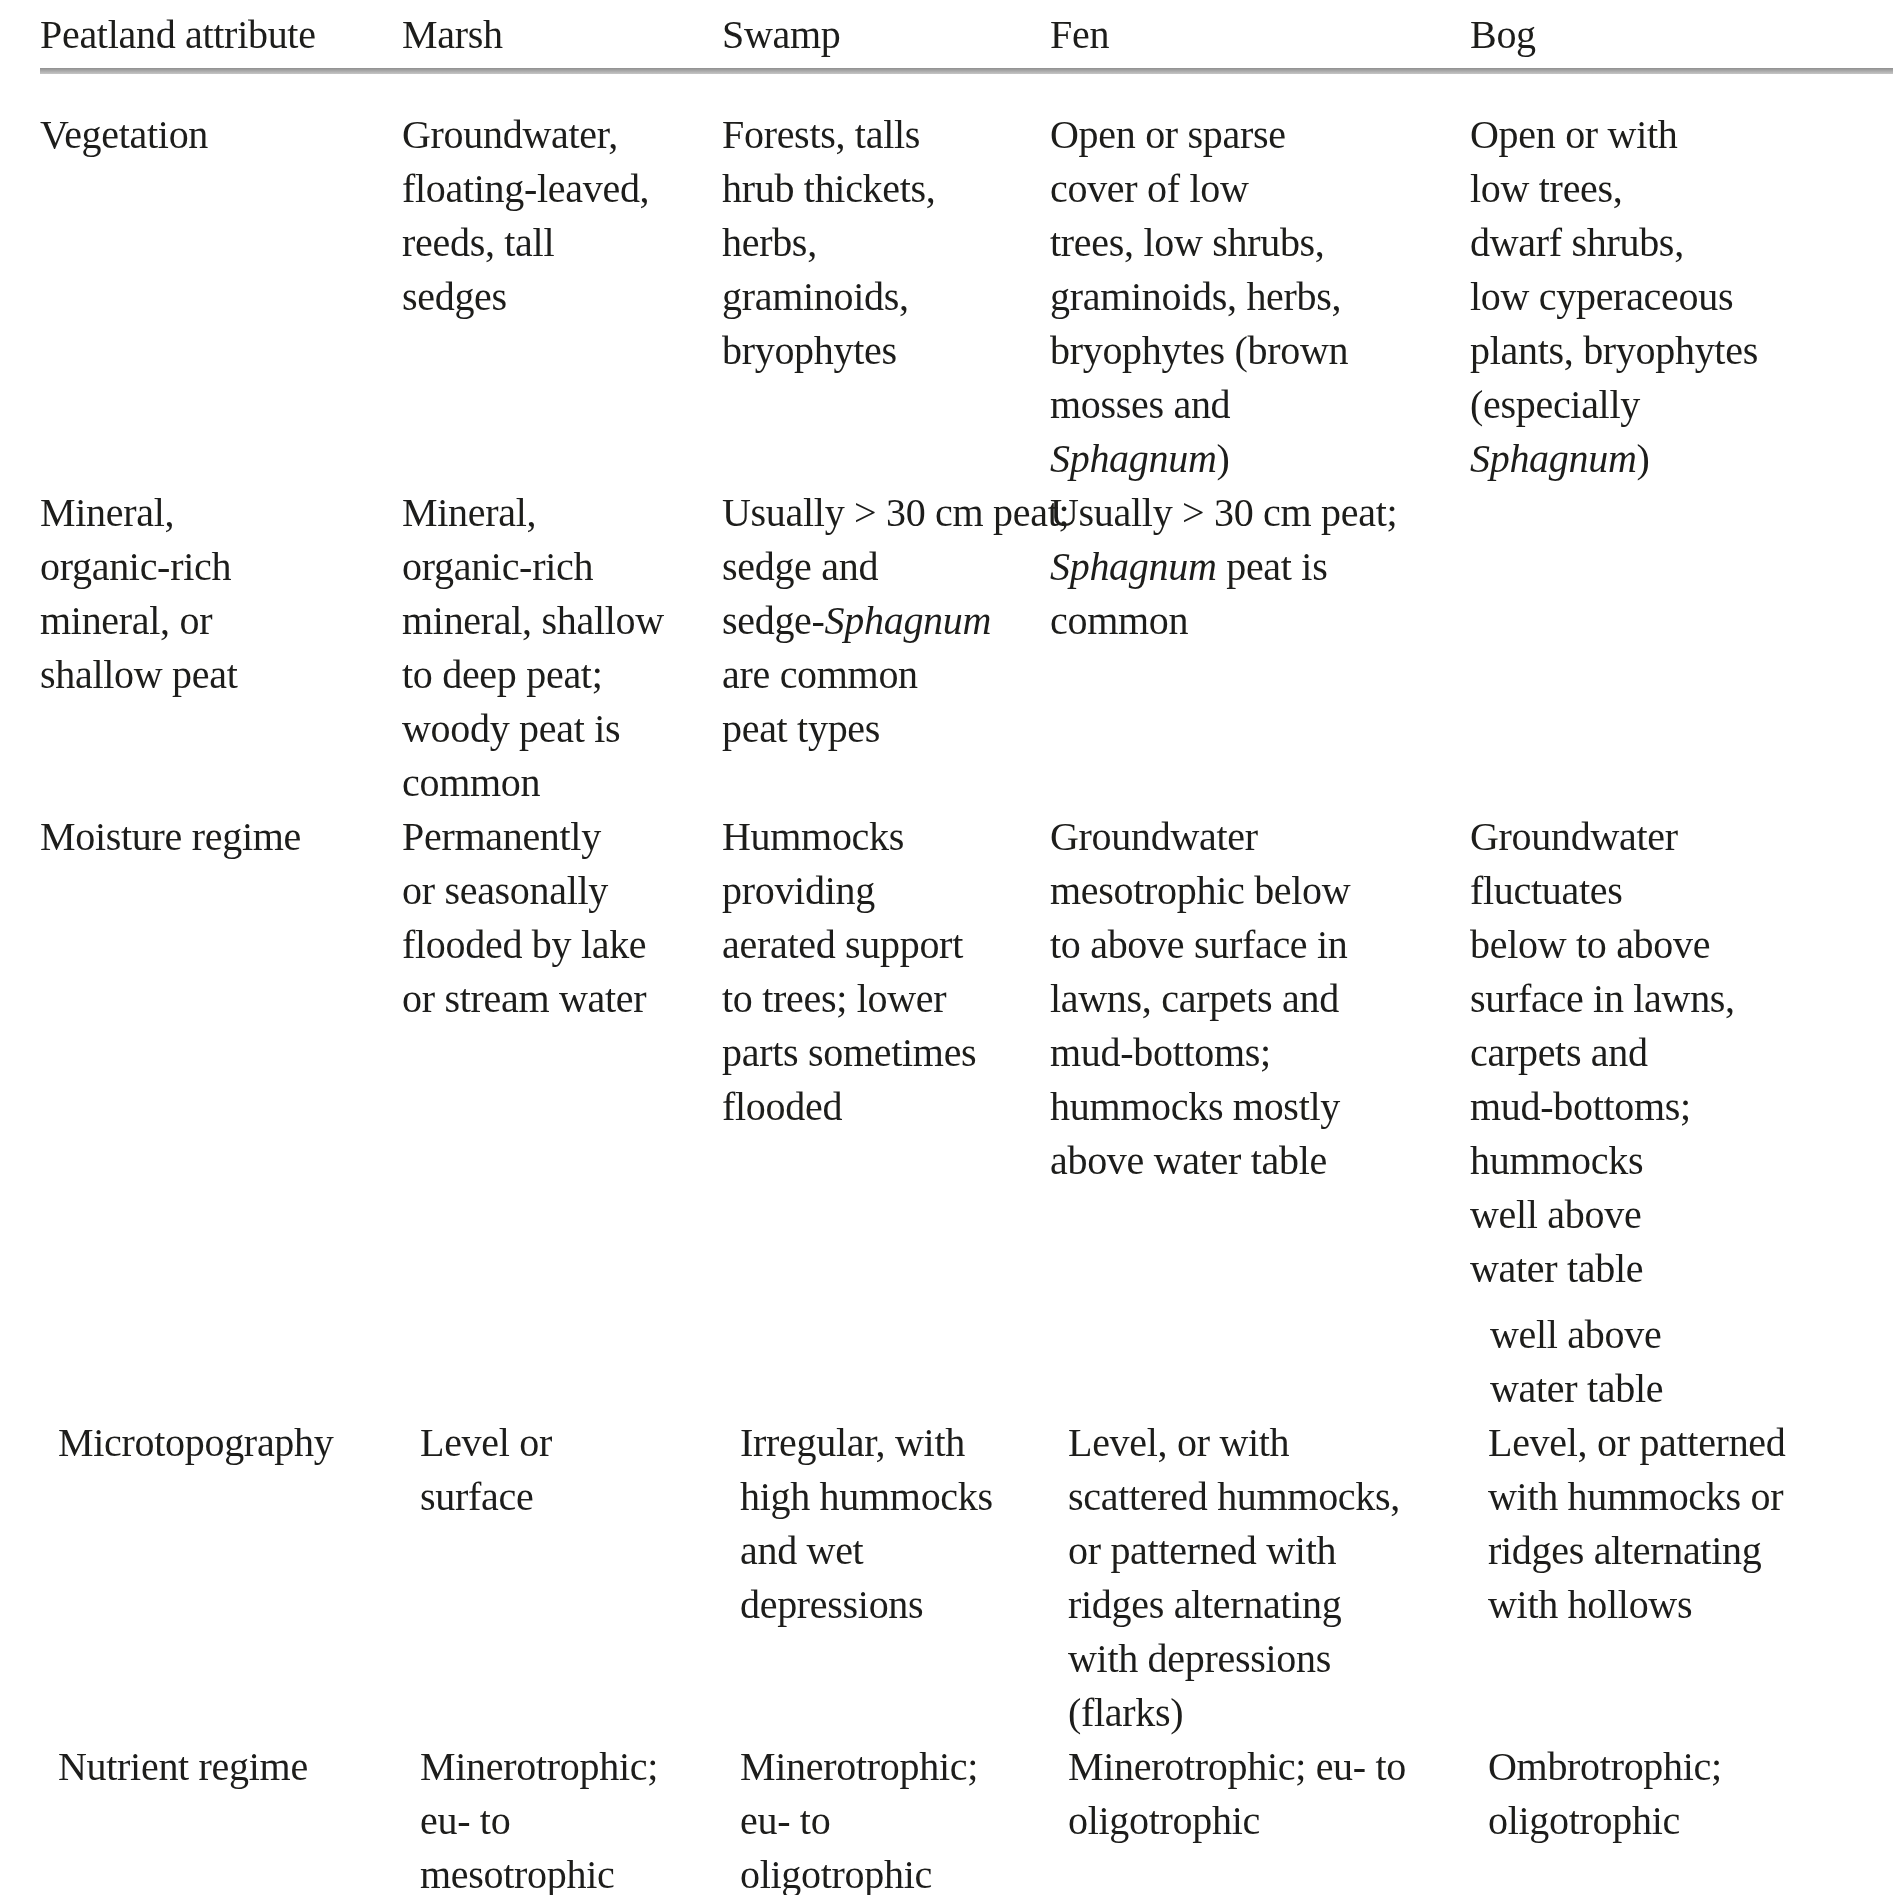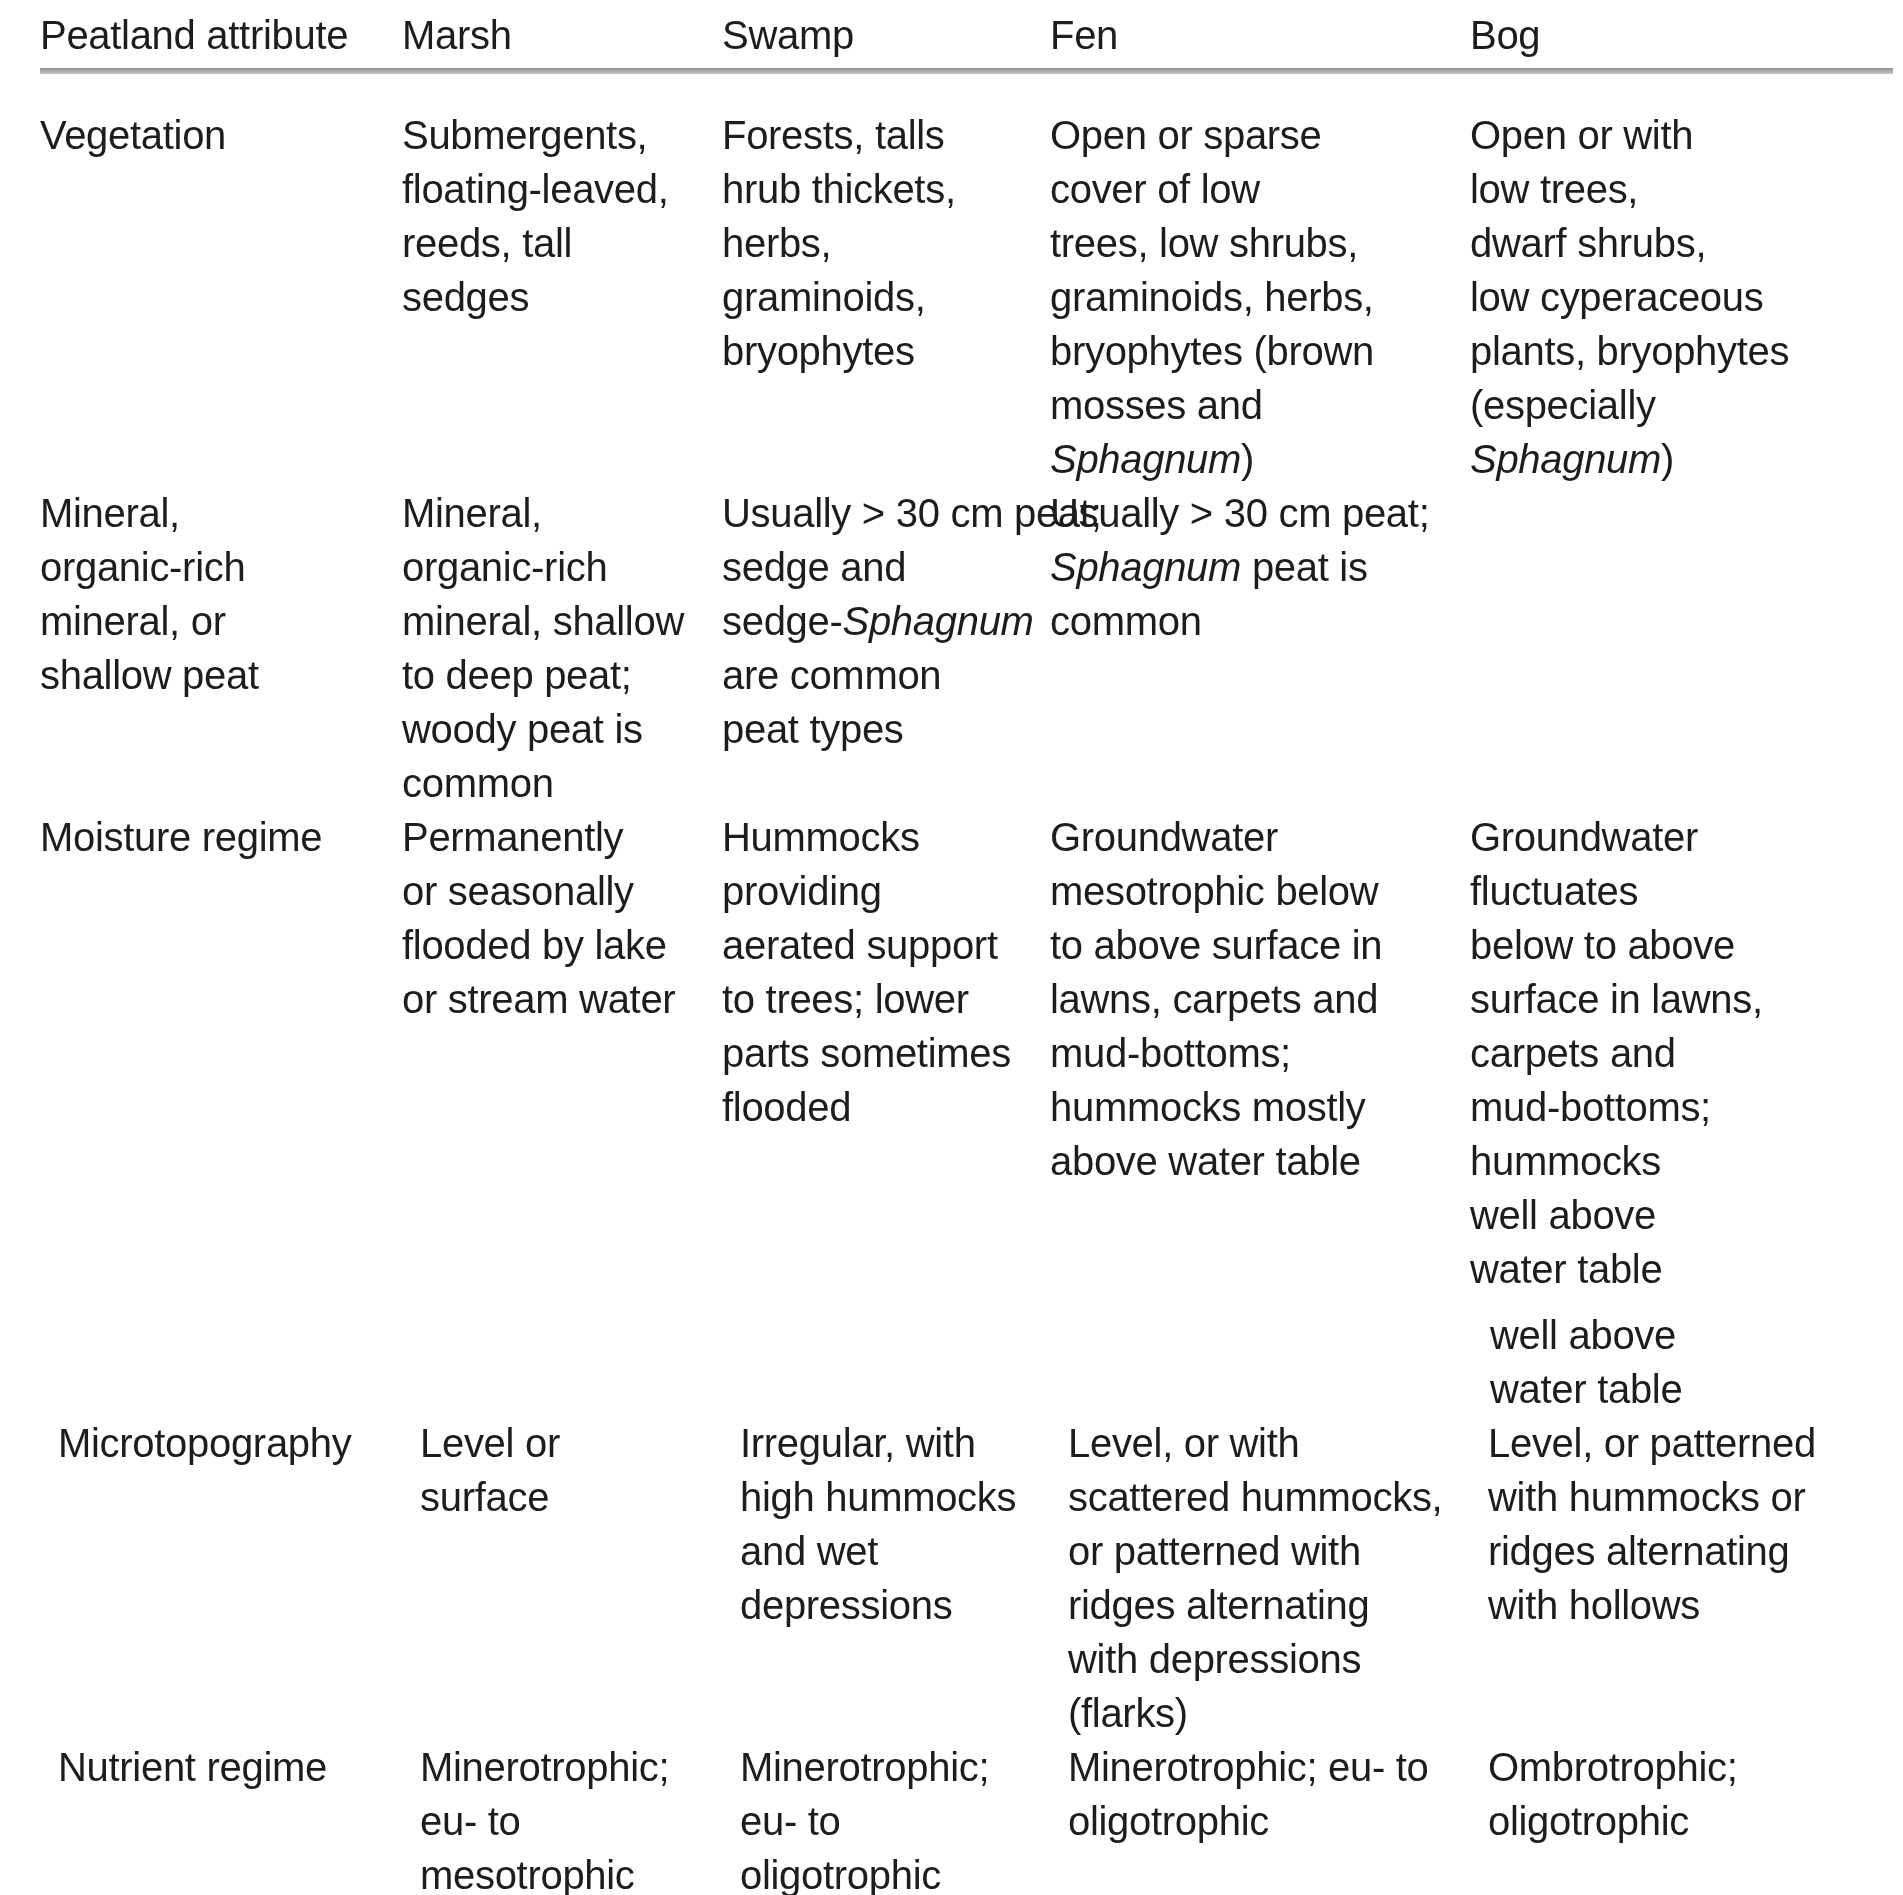--- a/index.html
+++ b/index.html
@@ -21,21 +21,21 @@
   }
   .row.indented{padding-left:18px;}
   .rule{
     height:6px;
     width:1853px;
     background:linear-gradient(#8f8f8f,#c6c6c6);
     margin:6px 0 34px 0;
   }
   .line{white-space:nowrap;}
   .block.indent{padding-left:20px;margin-top:12px;}
-  .cell,.label{overflow:visible;}
+  .cell,.label{overflow:visible;font-family:Liberation Serif, serif;}
   i{font-style:italic;margin-top:48px;}
 </style>
 </head>
 <body>
 
 <div class="page">
 
   <div class="header-row">
     <div class="label">Peatland attribute</div>
     <div class="label">Marsh</div>
@@ -44,21 +44,21 @@
     <div class="label">Bog</div>
   </div>
 
   <div class="rule"></div>
 
   <div id="rows">
       <div class="row">
         <div class="label">Vegetation</div>
         <div class="cell">
           <div class="block">
-            <div class="line">Submergents,</div>
+            <div class="line">Groundwater,</div>
             <div class="line">floating-leaved,</div>
             <div class="line">reeds, tall</div>
             <div class="line">sedges</div>
           </div>
         </div>
         <div class="cell">
           <div class="block">
             <div class="line">Forests, talls</div>
             <div class="line">hrub thickets,</div>
             <div class="line">herbs,</div>

